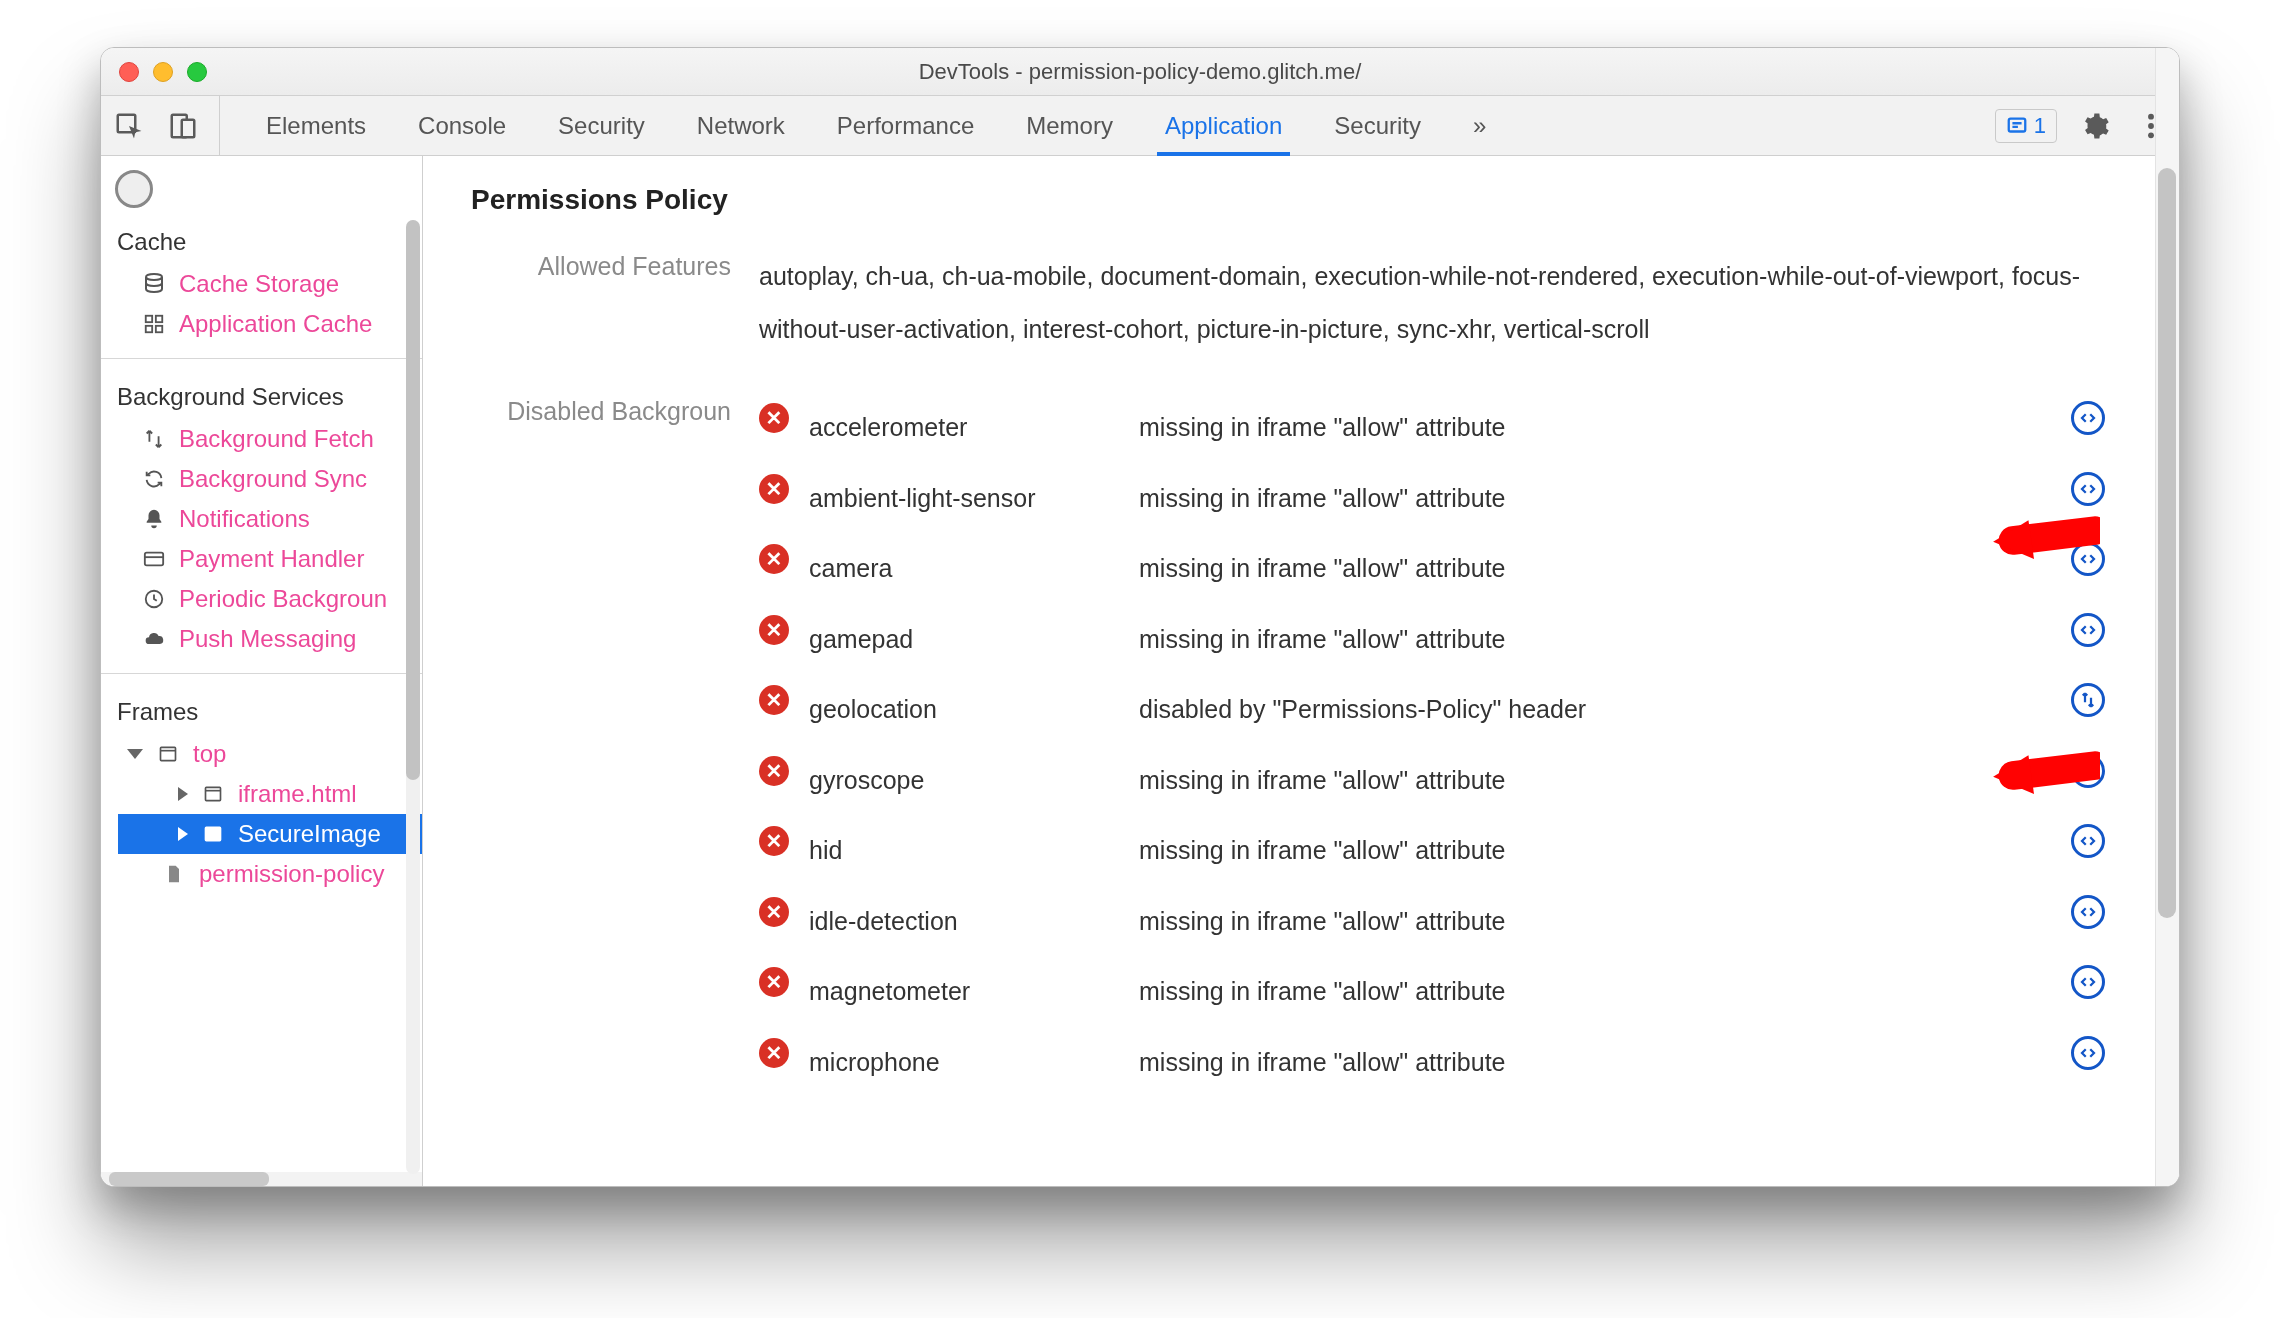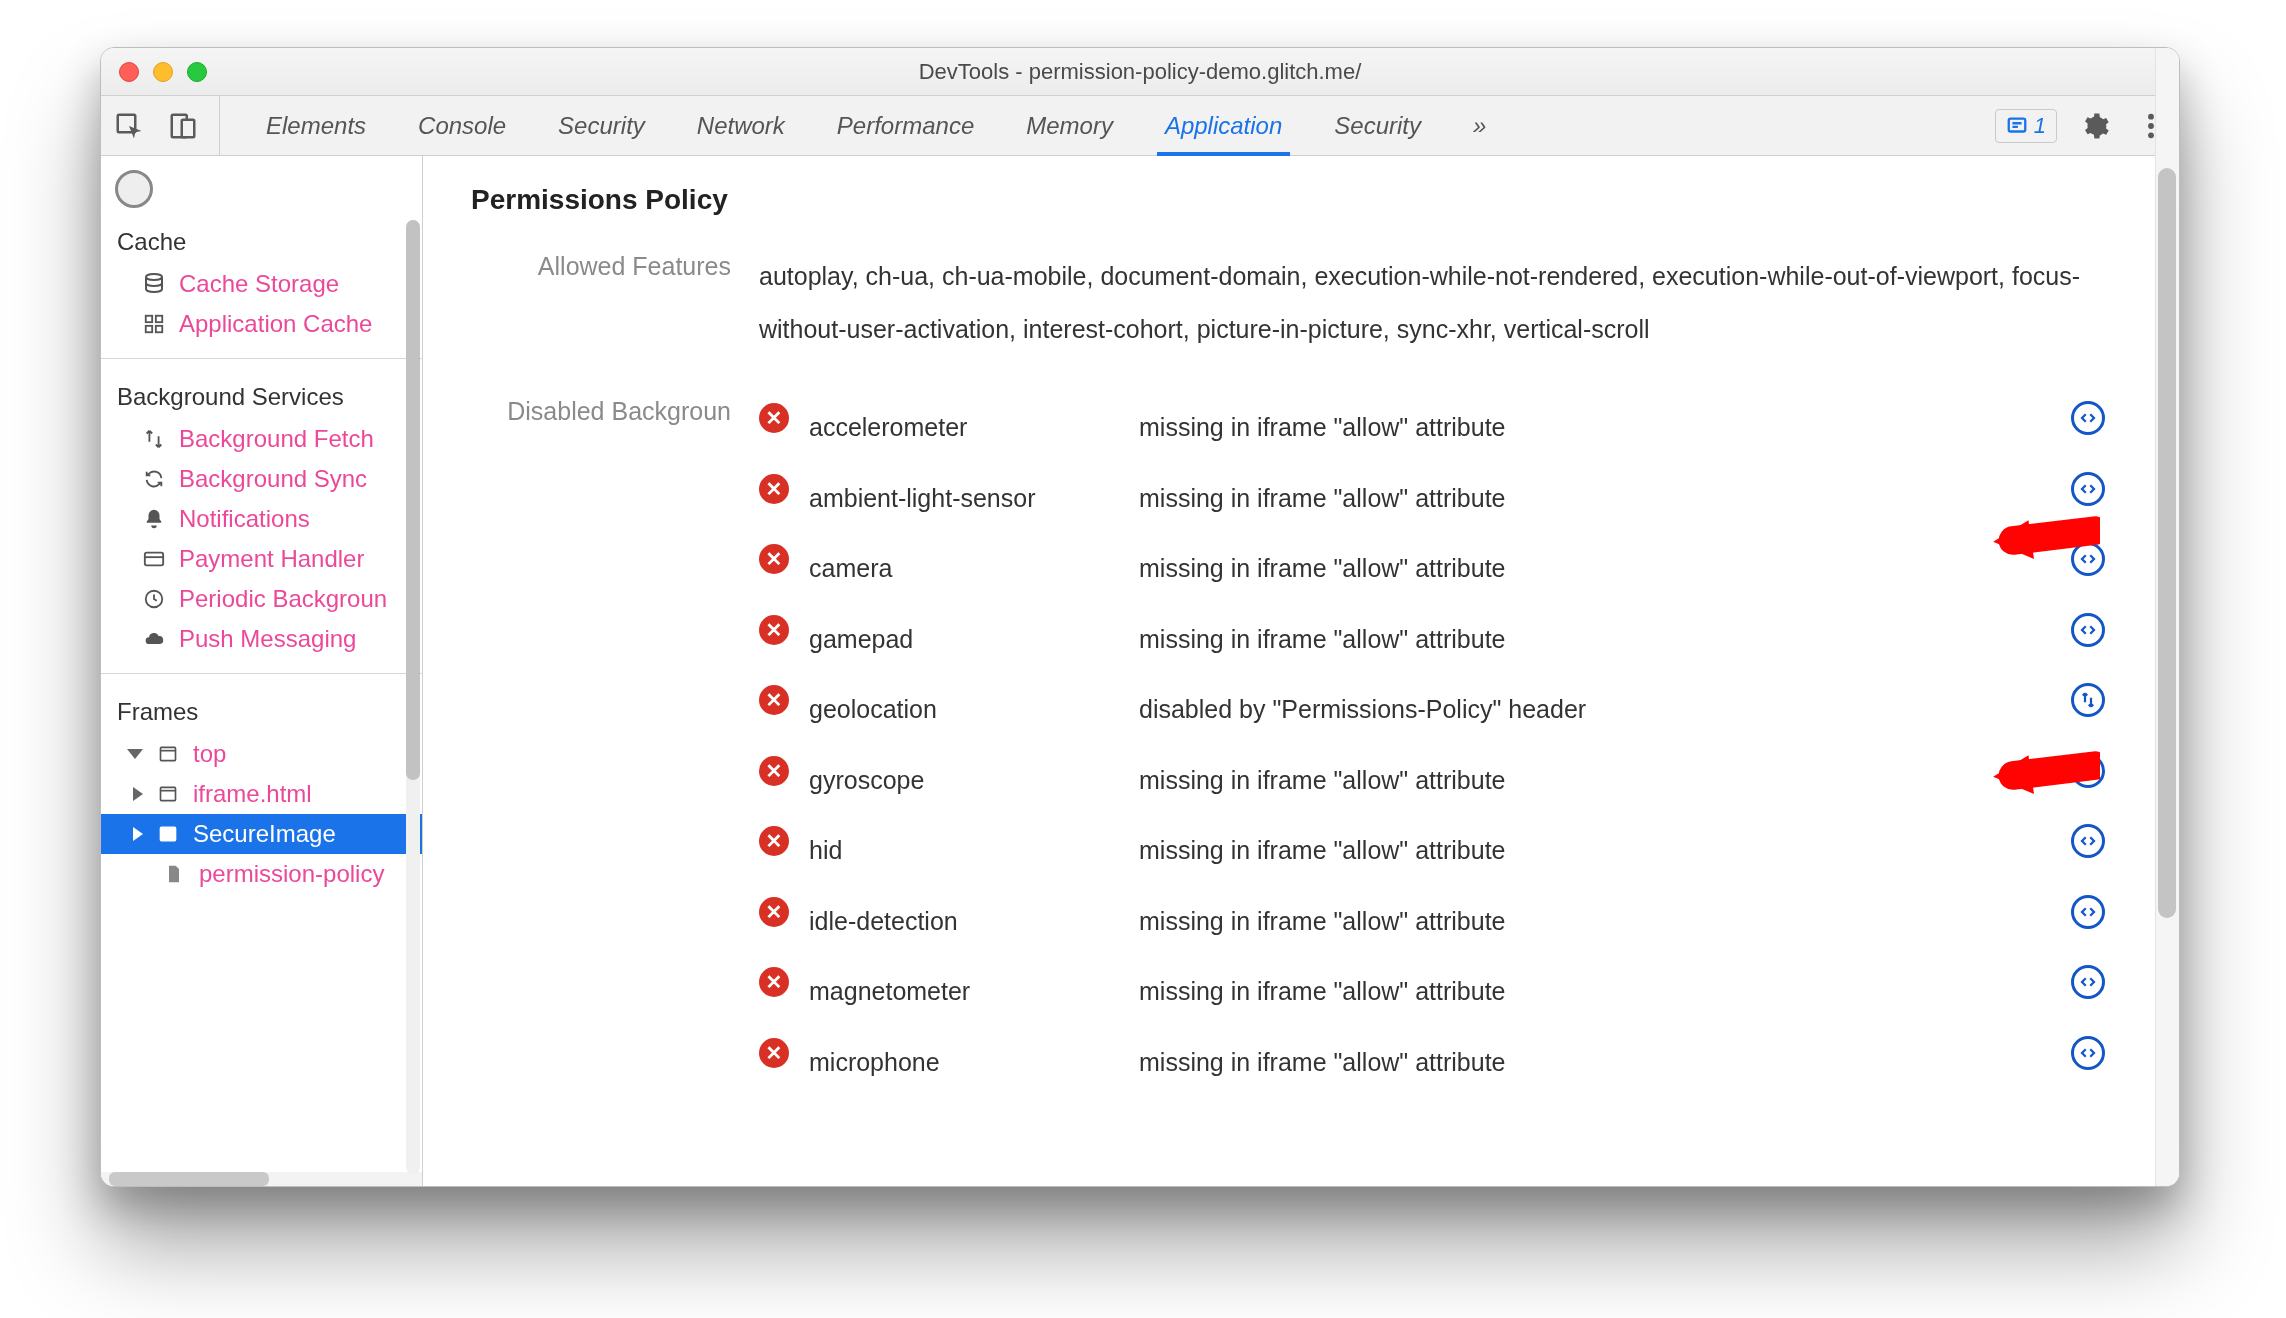--- a/index.html
+++ b/index.html
@@ -16,39 +16,38 @@
   }
   .traffic { display: flex; gap: 14px; margin-left: 18px; }
   .dot { width: 20px; height: 20px; border-radius: 50%; }
   .dot.red { background:#ff5f56; border:1px solid #e0443e; }
   .dot.yellow { background:#ffbd2e; border:1px solid #dea123; }
   .dot.green { background:#27c93f; border:1px solid #1aab29; }
   .title { position:absolute; left:0; right:0; text-align:center; font-size:22px; color:#4a4a4a; }
   .toolbar {
     height: 60px; border-bottom: 1px solid #cfcfcf; display:flex; padding: 0 10px;
     background: #f2f2f2;
-    font-style: italic;
   }
   .tool-left { display:flex; align-items:center; gap:18px; padding-right:18px; border-right:1px solid #cfcfcf; height:100%; }
   .icon-btn { width:36px; height:36px; display:flex; align-items:center; justify-content:center; color:#5a5a5a; }
   .tabs { display:flex; align-items:stretch; height:100%; margin-left:20px; gap:0; }
   .tab { display:flex; align-items:center; padding:0 26px; font-size:24px; color:#555; cursor:pointer; position:relative; }
   .tab.active { color:#1a73e8; }
   .tab.active::after { content:""; position:absolute; left:18px; right:18px; bottom:-1px; height:4px; background:#1a73e8; }
   .tool-right { margin-left:auto; display:flex; align-items:center; gap:20px; padding-left:14px; }
   .issues { display:flex; align-items:center; gap:6px; border:1px solid #c9c9c9; border-radius:4px; padding:3px 10px; color:#1a73e8; font-size:22px; }
   .body { display:flex; height: calc(100% - 108px); }
   .sidebar { width: 322px; border-right:1px solid #cfcfcf; background:#fff; overflow:hidden; position:relative; display:flex; flex-direction:column; }
   .sidebar .sb-content { flex:1; overflow:hidden; padding-top:14px; }
   .sb-top-circ { width:38px; height:38px; border:3px solid #888; border-radius:50%; margin:0 0 10px 14px; background:#eee; }
   .sb-section-title { font-size:24px; color:#333; padding:10px 16px 8px; }
   .sb-item { display:flex; align-items:center; gap:12px; padding:6px 10px 6px 22px; font-size:24px; color:#ec4899; white-space:nowrap; overflow:hidden; cursor:pointer; }
   .sb-item.deeper { padding-left:40px; }
   .sb-item.tree1 { padding-left:26px; }
-  .sb-item.tree2 { padding-left:32px; }
+  .sb-item.tree2 { padding-left:60px;margin-left:17px; }
   .sb-item.tree3 { padding-left:60px; }
   .sb-item.selected { background:#1a73e8; color:#fff; }
   .sb-item.selected svg { stroke:#fff; fill:#fff; }
   .sb-hr { border-top:1px solid #d7d7d7; margin:14px 0; }
   .sb-scrollbar { height:14px; background:#f3f3f3; }
   .sb-scrollbar .thumb { height:100%; width:160px; margin-left:8px; background:#c9c9c9; border-radius:6px; }
   .sidetrack { position:absolute; right:2px; top:64px; bottom:12px; width:14px; background:#f0f0f0; border-radius:8px; }
   .sidethumb { position:absolute; right:2px; top:64px; width:14px; height:560px; background:#c2c2c2; border-radius:8px; }
   .main { flex:1; padding:28px 48px 0 48px; position:relative; overflow:hidden; }
   .main h2 { font-size:28px; font-weight:700; color:#222; margin-bottom:34px; }

